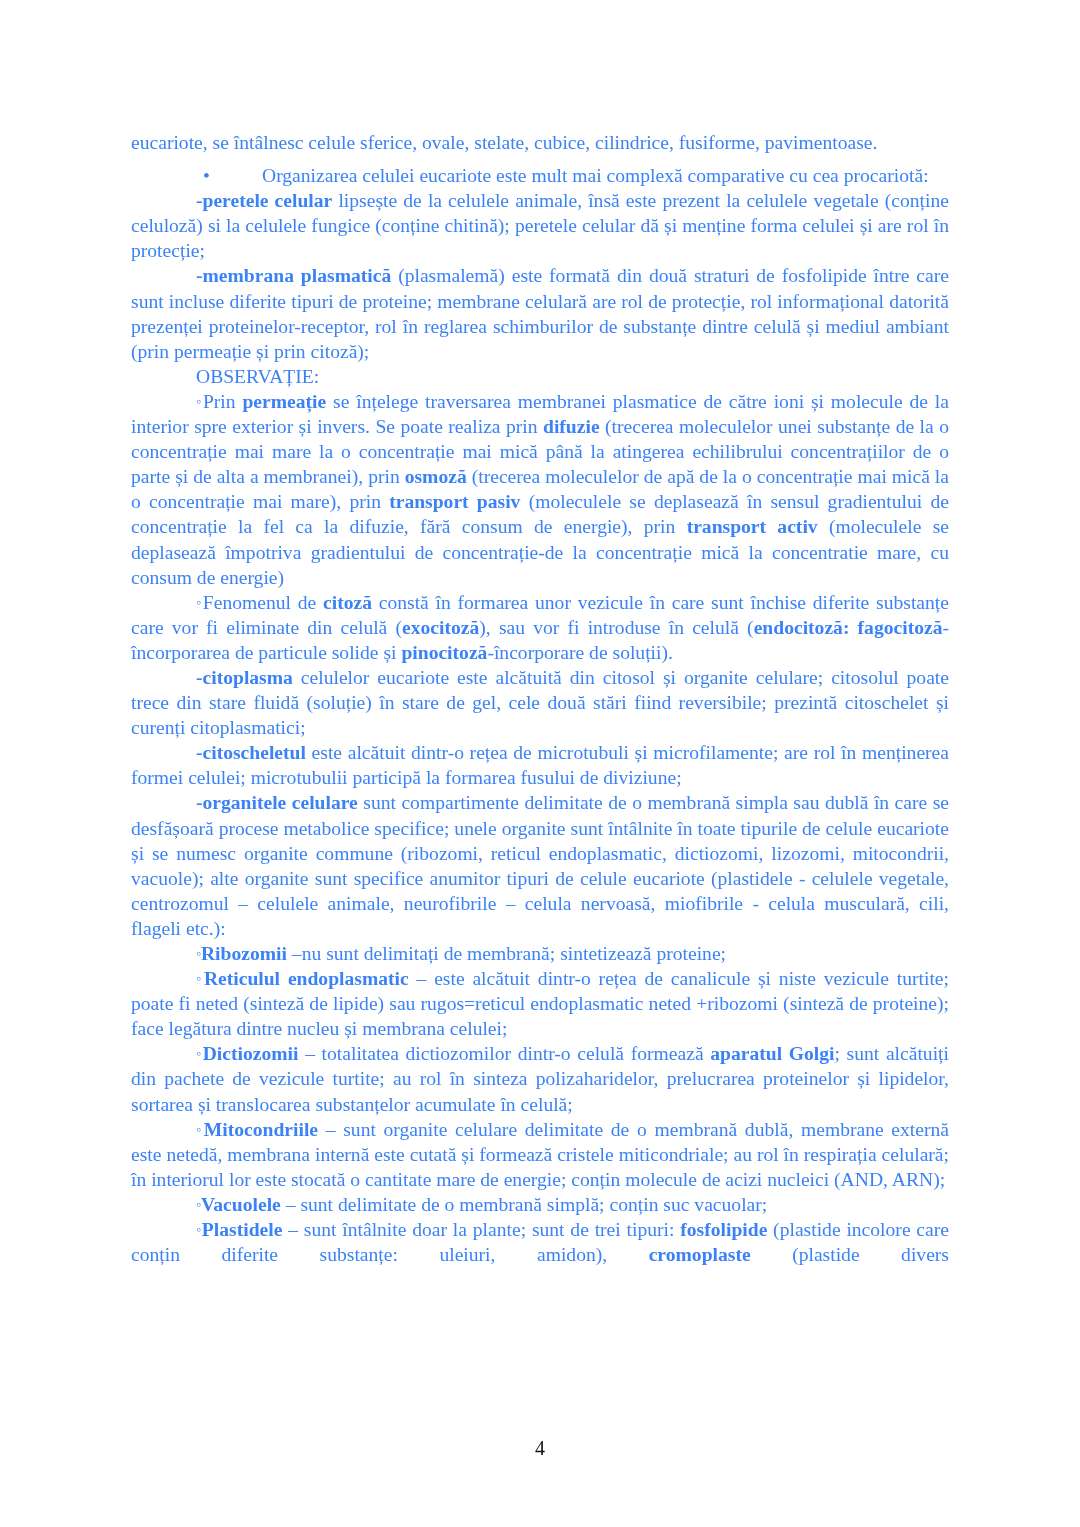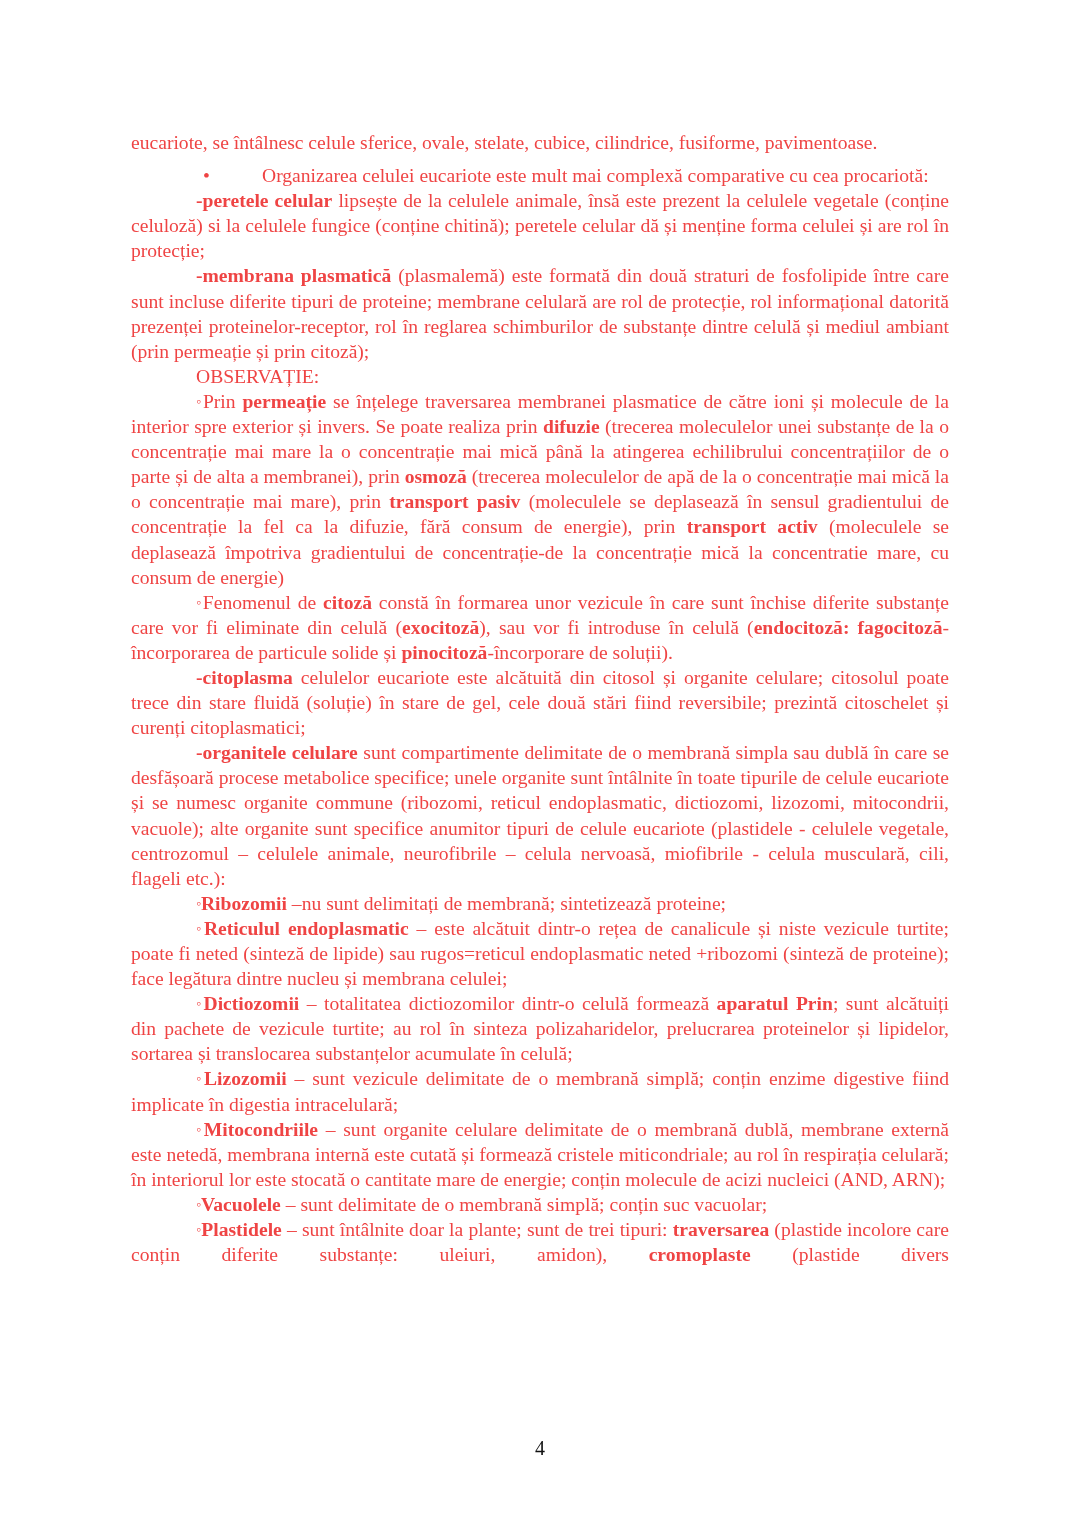--- a/index.html
+++ b/index.html
@@ -5,21 +5,21 @@
   html, body { margin: 0; padding: 0; background: #ffffff; }
   body { width: 1080px; height: 1527px; position: relative; overflow: hidden; }
   .page {
     position: absolute;
     left: 131px;
     top: 130px;
     width: 818px;
     font-family: "Liberation Serif", "DejaVu Serif", serif;
     font-size: 19.6px;
     line-height: 25.1px;
-    color: #ef4444;
+    color: #3b82f6;
   }
   .p { margin: 0; text-align: justify; text-align-last: left; }
   .ind { text-indent: 65px; }
   .bullet-p { text-indent: 72px; margin-top: 8px; }
   .bullet-p .dot { display: inline-block; width: 59px; text-indent: 0; }
   .obs { text-indent: 65px; }
   b { font-weight: bold; }
   .bi { font-weight: bold; }
   .circ { font-size: 14px; vertical-align: 2px; }
   .pagenum {
@@ -45,31 +45,31 @@
   <p class="p ind"><b>-membrana plasmatică</b><span> (plasmalemă) este formată din două straturi de fosfolipide între care sunt incluse diferite tipuri de proteine; membrane celulară are rol de protecție, rol informațional datorită prezenței proteinelor-receptor, rol în reglarea schimburilor de substanțe dintre celulă și mediul ambiant (prin permeație și prin citoză);</span></p>
 
   <p class="p obs"><span>OBSERVAȚIE:</span></p>
 
   <p class="p ind"><span class="circ">◦</span><span>Prin </span><b>permeație</b><span> se înțelege traversarea membranei plasmatice de către ioni și molecule de la interior spre exterior și invers. Se poate realiza prin </span><span class="bi">difuzie</span><span> (trecerea moleculelor unei substanțe de la o concentrație mai mare la o concentrație mai mică până la atingerea echilibrului concentrațiilor de o parte și de alta a membranei), prin </span><span class="bi">osmoză</span><span> (trecerea moleculelor de apă de la o concentrație mai mică la o concentrație mai mare), prin </span><span class="bi">transport pasiv</span><span> (moleculele se deplasează în sensul gradientului de concentrație la fel ca la difuzie, fără consum de energie), prin </span><span class="bi">transport activ</span><span> (moleculele se deplasează împotriva gradientului de concentrație-de la concentrație mică la concentratie mare, cu consum de energie)</span></p>
 
   <p class="p ind"><span class="circ">◦</span><span>Fenomenul de </span><b>citoză</b><span> constă în formarea unor vezicule în care sunt închise diferite substanțe care vor fi eliminate din celulă (</span><span class="bi">exocitoză</span><span>), sau vor fi introduse în celulă (</span><span class="bi">endocitoză: fagocitoză</span><span>-încorporarea de particule solide și </span><span class="bi">pinocitoză</span><span>-încorporare de soluții).</span></p>
 
   <p class="p ind"><b>-citoplasma</b><span> celulelor eucariote este alcătuită din citosol și organite celulare; citosolul poate trece din stare fluidă (soluție) în stare de gel, cele două stări fiind reversibile; prezintă citoschelet și curenți citoplasmatici;</span></p>
 
+  <p class="p ind"><b>-citoscheletul</b><span> este alcătuit dintr-o rețea de microtubuli și microfilamente; are rol în menținerea formei celulei; microtubulii participă la formarea fusului de diviziune;</span></p>
 
   <p class="p ind"><b>-organitele celulare</b><span> sunt compartimente delimitate de o membrană simpla sau dublă în care se desfășoară procese metabolice specifice; unele organite sunt întâlnite în toate tipurile de celule eucariote și se numesc organite commune (ribozomi, reticul endoplasmatic, dictiozomi, lizozomi, mitocondrii, vacuole); alte organite sunt specifice anumitor tipuri de celule eucariote (plastidele - celulele vegetale, centrozomul – celulele animale, neurofibrile – celula nervoasă, miofibrile - celula musculară, cili, flageli etc.):</span></p>
 
   <p class="p ind"><span class="circ">◦</span><span class="bi">Ribozomii</span><span> –nu sunt delimitați de membrană; sintetizează proteine;</span></p>
 
   <p class="p ind"><span class="circ">◦</span><span class="bi">Reticulul endoplasmatic</span><span> – este alcătuit dintr-o rețea de canalicule și niste vezicule turtite; poate fi neted (sinteză de lipide) sau rugos=reticul endoplasmatic neted +ribozomi (sinteză de proteine); face legătura dintre nucleu și membrana celulei;</span></p>
 
-  <p class="p ind"><span class="circ">◦</span><span class="bi">Dictiozomii</span><span> – totalitatea dictiozomilor dintr-o celulă formează </span><span class="bi">aparatul Prin</span><span>; sunt alcătuiți din pachete de vezicule turtite; au rol în sinteza polizaharidelor, prelucrarea proteinelor și lipidelor, sortarea și translocarea substanțelor acumulate în celulă;</span></p>
+  <p class="p ind"><span class="circ">◦</span><span class="bi">Dictiozomii</span><span> – totalitatea dictiozomilor dintr-o celulă formează </span><span class="bi">aparatul Golgi</span><span>; sunt alcătuiți din pachete de vezicule turtite; au rol în sinteza polizaharidelor, prelucrarea proteinelor și lipidelor, sortarea și translocarea substanțelor acumulate în celulă;</span></p>
 
-  <p class="p ind"><span class="circ">◦</span><span class="bi">Lizozomii</span><span> – sunt vezicule delimitate de o membrană simplă; conțin enzime digestive fiind implicate în digestia intracelulară;</span></p>
 
   <p class="p ind"><span class="circ">◦</span><span class="bi">Mitocondriile</span><span> – sunt organite celulare delimitate de o membrană dublă, membrane externă este netedă, membrana internă este cutată și formează cristele miticondriale; au rol în respirația celulară; în interiorul lor este stocată o cantitate mare de energie; conțin molecule de acizi nucleici (AND, ARN);</span></p>
 
   <p class="p ind"><span class="circ">◦</span><span class="bi">Vacuolele</span><span> – sunt delimitate de o membrană simplă; conțin suc vacuolar;</span></p>
 
-  <p class="p ind" style="text-align-last: justify;"><span class="circ">◦</span><span class="bi">Plastidele</span><span> – sunt întâlnite doar la plante; sunt de trei tipuri: </span><span class="bi">traversarea</span><span> (plastide incolore care conțin diferite substanțe: uleiuri, amidon), </span><span class="bi">cromoplaste</span><span> (plastide divers</span></p>
+  <p class="p ind" style="text-align-last: justify;"><span class="circ">◦</span><span class="bi">Plastidele</span><span> – sunt întâlnite doar la plante; sunt de trei tipuri: </span><span class="bi">fosfolipide</span><span> (plastide incolore care conțin diferite substanțe: uleiuri, amidon), </span><span class="bi">cromoplaste</span><span> (plastide divers</span></p>
 </div>
 
 <div class="pagenum">4</div>
 
 </body></html>

